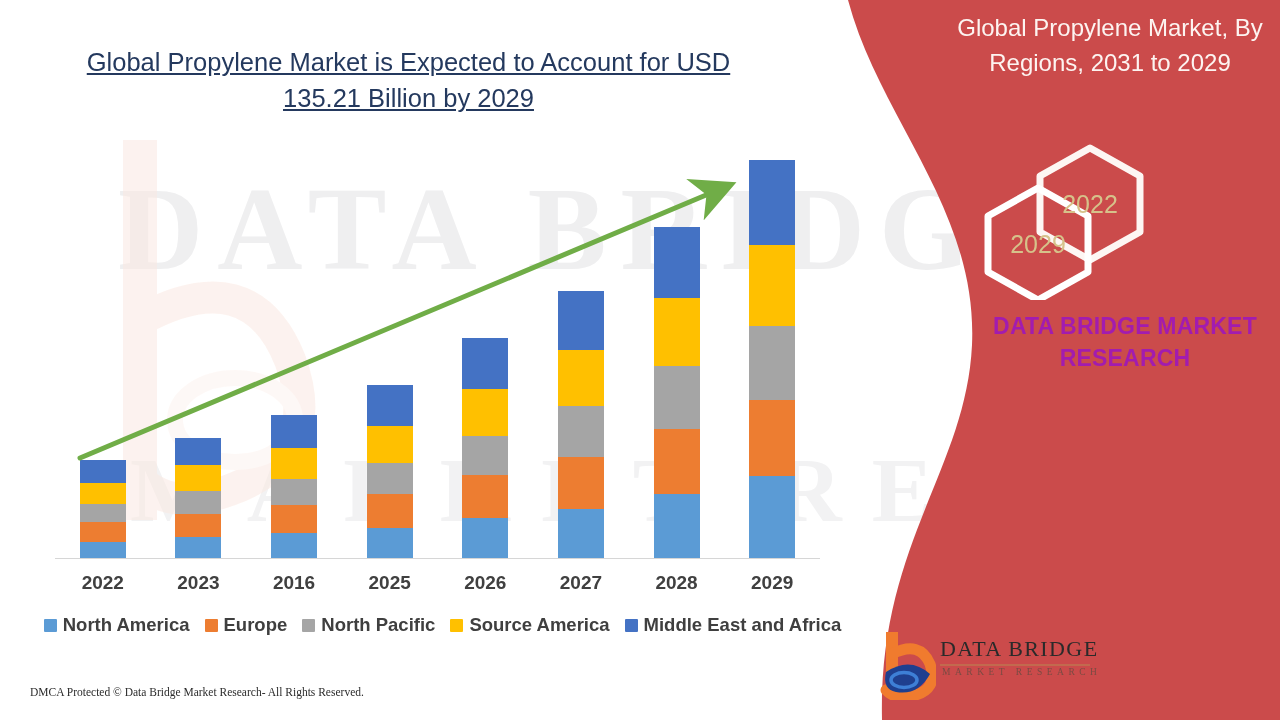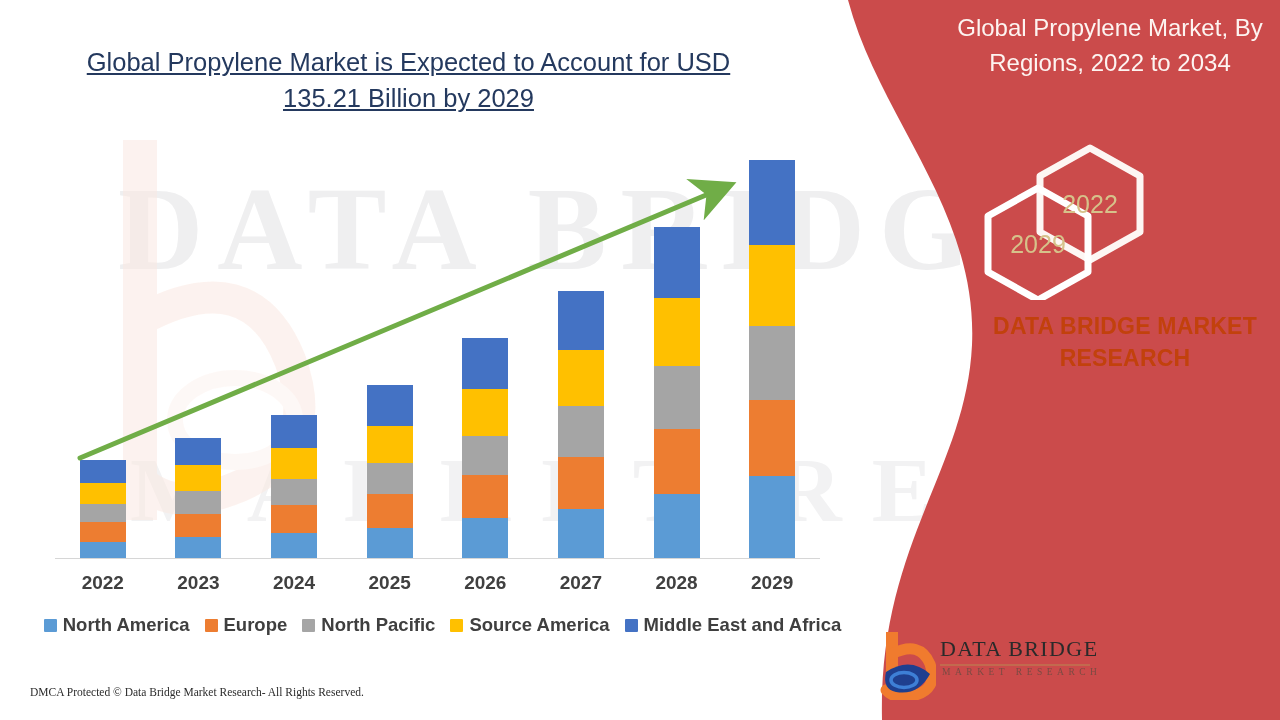--- a/index.html
+++ b/index.html
@@ -71,21 +71,21 @@
     text-align:center;color:#fdf4f1;
     font-size:24px;line-height:35px;font-weight:400;
   }
   .hex-area{position:absolute;left:980px;top:140px;width:210px;height:160px;}
   .hex-label{
     position:absolute;color:#d6c28a;font-size:25px;font-weight:400;
     text-align:center;width:100px;
   }
   .brand{
     position:absolute;left:975px;top:310px;width:300px;text-align:center;
-    color:#c2410c;font-size:23px;line-height:32px;font-weight:700;
+    color:#a21caf;font-size:23px;line-height:32px;font-weight:700;
     letter-spacing:.2px;
   }
   .logo-box{position:absolute;left:880px;top:630px;width:230px;height:68px;}
   .logo-t1{
     position:absolute;left:60px;top:6px;font-size:22px;letter-spacing:1.4px;
     color:#2a2a2a;font-family:"Liberation Serif", serif;font-weight:400;
   }
   .logo-rule{position:absolute;left:60px;top:34px;width:150px;height:1.5px;background:#c26a4e;}
   .logo-t2{
     position:absolute;left:62px;top:37px;font-size:9.5px;letter-spacing:4.5px;
@@ -174,21 +174,21 @@
     <svg class="arrow-svg" viewBox="0 0 850 340">
       <defs>
         <marker id="ah" markerWidth="9" markerHeight="9" refX="5" refY="4.5" orient="auto">
           <path d="M0,0 L9,4.5 L0,9 L2.5,4.5 z" fill="#70AD47"></path>
         </marker>
       </defs>
       <line x1="80" y1="308" x2="718" y2="40" stroke="#70AD47" stroke-width="5" marker-end="url(#ah)" stroke-linecap="round"></line>
     </svg>
   <div class="xlab" style="left: 62.8125px;">2022</div>
       <div class="xlab" style="left: 158.438px;">2023</div>
-      <div class="xlab" style="left: 254.062px;">2024</div>
+      <div class="xlab" style="left: 254.062px;">2016</div>
       <div class="xlab" style="left: 349.688px;">2025</div>
       <div class="xlab" style="left: 445.312px;">2026</div>
       <div class="xlab" style="left: 540.938px;">2027</div>
       <div class="xlab" style="left: 636.562px;">2028</div>
       <div class="xlab" style="left: 732.188px;">2029</div>
     </div>
 
   <div class="legend">
       <div class="leg-item">
         <span class="leg-sw" style="background: rgb(91, 155, 213);"></span>
@@ -211,21 +211,21 @@
         <span class="leg-txt">Middle East and Africa</span>
       </div>
     </div>
 
   <div class="foot left">DMCA Protected © Data Bridge Market Research- All Rights Reserved.</div>
 
   <svg class="red-panel" viewBox="0 0 1280 720">
     <path d="M848,0 C880,120 978,210 972,345 C966,470 878,545 882,720 L1280,720 L1280,0 Z" fill="#CB4B4B"></path>
   </svg>
 
-  <div class="panel-title">Global Propylene Market, By Regions, 2022 to 2034</div>
+  <div class="panel-title">Global Propylene Market, By Regions, 2031 to 2029</div>
 
   <div class="hex-area">
     <svg viewBox="0 0 210 160" width="210" height="160">
       <polygon points="110,8 160,36 160,92 110,120 60,92 60,36" fill="none" stroke="#fdf6f3" stroke-width="7" stroke-linejoin="round"></polygon>
       <polygon points="58,48 108,76 108,132 58,160 8,132 8,76" fill="none" stroke="#ffffff" stroke-width="7" stroke-linejoin="round"></polygon>
     </svg>
     <div class="hex-label" style="left:60px;top:50px;">2022</div>
     <div class="hex-label" style="left:8px;top:90px;">2029</div>
   </div>
 

